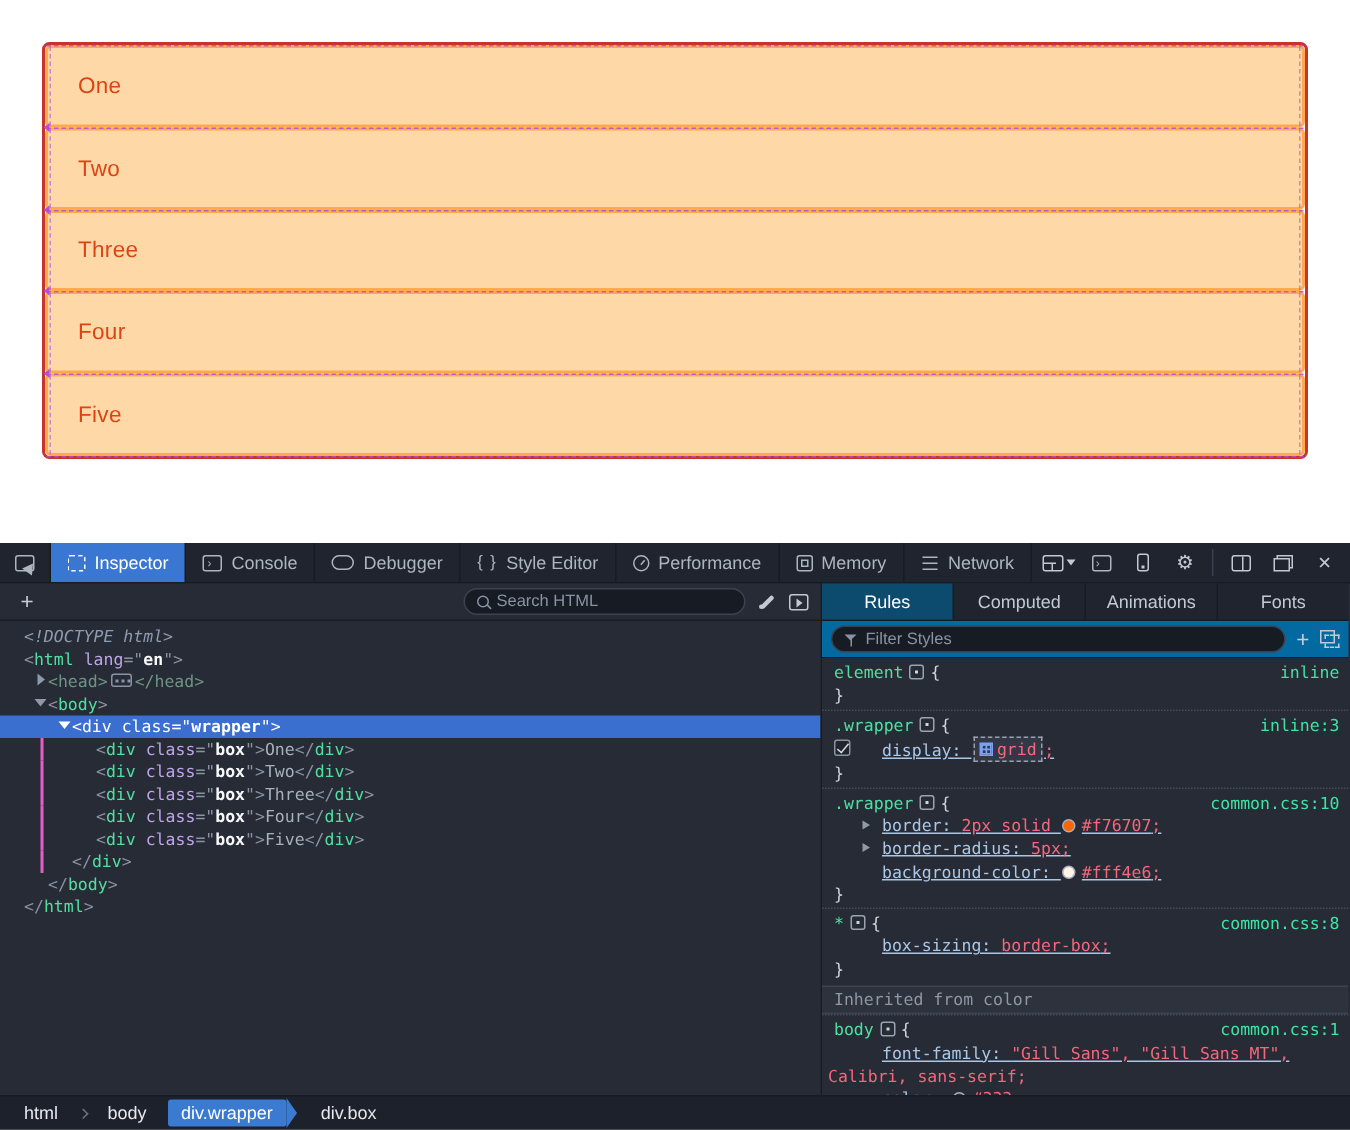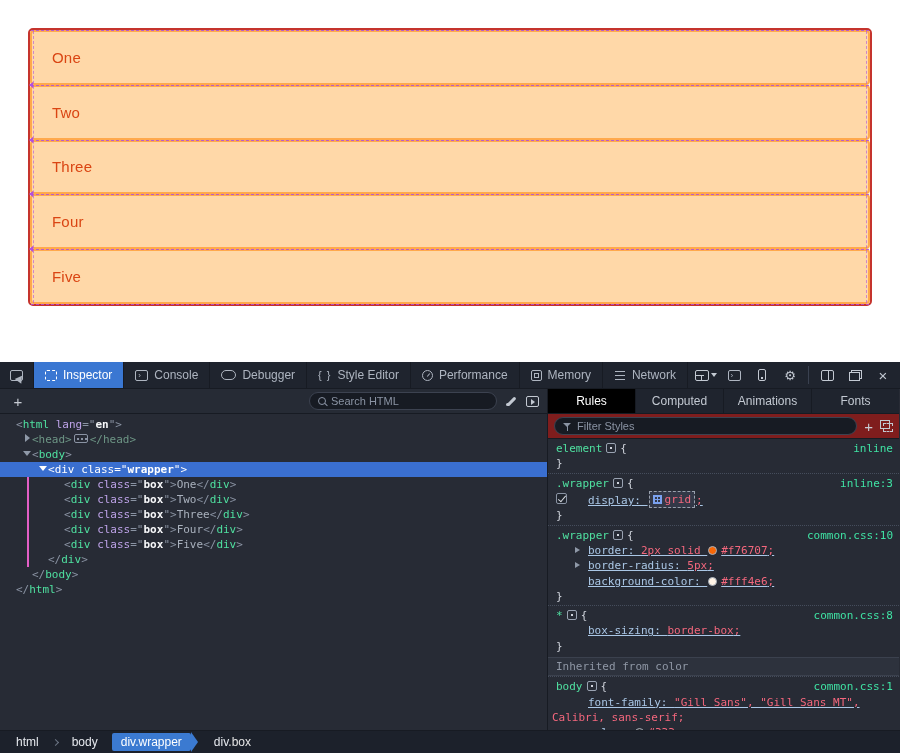--- a/index.html
+++ b/index.html
@@ -137,22 +137,22 @@
   .crumb-active::after { content:""; position:absolute; right:-7px; top:50%;
     transform:translateY(-50%); width:0; height:0;
     border-left:7px solid #3b7ad1; border-top:10px solid transparent; border-bottom:10px solid transparent; }
   .crumb-sec { color:#e5e5e5; }
 
   
   .sb-tabs { height:25px; display:flex; background:#1f242e; border-bottom:1px solid #171b23; }
   .sb-tab { flex:1; display:flex; align-items:center; justify-content:center; color:#c3c9d2;
     border-right:1px solid #171b23; cursor:pointer; font-size:12px; }
   .sb-tab:last-child { border-right:none; }
-  .sb-tab.active { background:#000000; color:#fff; }
-  .filter-row { height:25px; display:flex; align-items:center; background:#7f1d1d;
+  .sb-tab.active { background:#0c4a6e; color:#fff; }
+  .filter-row { height:25px; display:flex; align-items:center; background:#0369a1;
     border-bottom:1px solid #171b23; padding:0 6px; gap:7px; }
   .filter-pill { flex:1; height:18px; background:#171b23; border:1px solid #3c4250;
     border-radius:9px; display:flex; align-items:center; padding:0 8px; gap:5px; }
   .filter-pill input { background:transparent; border:none; outline:none; color:#c7ccd4;
     font-size:11px; width:100%; font-family:"Liberation Sans", sans-serif; }
   .filter-pill input::placeholder { color:#8a93a3; }
   .i-funnel { width:9px; height:9px; flex:none; }
   .i-funnel::before { content:""; position:absolute; top:1px; left:0; width:0; height:0;
     border-left:4px solid transparent; border-right:4px solid transparent; border-top:4px solid #8a93a3; }
   .i-funnel::after { content:""; position:absolute; top:4px; left:3.5px; width:1px; height:5px; background:#8a93a3; }
@@ -301,20 +301,21 @@
       <div class="mk-toolbar">
         <div class="mk-plus">+</div>
         <div class="search-pill">
           <span class="i i-mag"></span>
           <input placeholder="Search HTML" style="">
         </div>
         <span class="i i-dropper"></span>
         <span class="i i-boxplay"></span>
       </div>
       <div class="mk-tree" id="mk-tree">
+          <div class="mk-line" style="padding-left: 6px;"><span class="tw"></span><span class="tk-d">&lt;!DOCTYPE html&gt;</span></div>
           <div class="mk-line" style="padding-left: 6px;"><span class="tw"></span><span class="tk-p">&lt;</span><span class="tk-t">html</span><span class="tk-p"> </span><span class="tk-a">lang</span><span class="tk-p">="</span><span class="tk-v">en</span><span class="tk-p">"&gt;</span></div>
           <div class="mk-line" style="padding-left: 22px;"><span class="tw"><span class="tw-right"></span></span><span class="tk-h">&lt;head&gt;</span><span class="tk-badge"></span><span class="tk-h">&lt;/head&gt;</span></div>
           <div class="mk-line" style="padding-left: 22px;"><span class="tw"><span class="tw-down"></span></span><span class="tk-p">&lt;</span><span class="tk-t">body</span><span class="tk-p">&gt;</span></div>
           <div class="mk-line sel" style="padding-left: 38px;"><span class="tw"><span class="tw-down"></span></span><span class="tk-p">&lt;</span><span class="tk-t">div</span><span class="tk-p"> </span><span class="tk-a">class</span><span class="tk-p">="</span><span class="tk-v">wrapper</span><span class="tk-p">"&gt;</span></div>
           <div class="mk-line childmark" style="padding-left: 54px;"><span class="tw"></span><span class="tk-p">&lt;</span><span class="tk-t">div</span><span class="tk-p"> </span><span class="tk-a">class</span><span class="tk-p">="</span><span class="tk-v">box</span><span class="tk-p">"&gt;</span><span class="tk-x">One</span><span class="tk-p">&lt;/</span><span class="tk-t">div</span><span class="tk-p">&gt;</span></div>
           <div class="mk-line childmark" style="padding-left: 54px;"><span class="tw"></span><span class="tk-p">&lt;</span><span class="tk-t">div</span><span class="tk-p"> </span><span class="tk-a">class</span><span class="tk-p">="</span><span class="tk-v">box</span><span class="tk-p">"&gt;</span><span class="tk-x">Two</span><span class="tk-p">&lt;/</span><span class="tk-t">div</span><span class="tk-p">&gt;</span></div>
           <div class="mk-line childmark" style="padding-left: 54px;"><span class="tw"></span><span class="tk-p">&lt;</span><span class="tk-t">div</span><span class="tk-p"> </span><span class="tk-a">class</span><span class="tk-p">="</span><span class="tk-v">box</span><span class="tk-p">"&gt;</span><span class="tk-x">Three</span><span class="tk-p">&lt;/</span><span class="tk-t">div</span><span class="tk-p">&gt;</span></div>
           <div class="mk-line childmark" style="padding-left: 54px;"><span class="tw"></span><span class="tk-p">&lt;</span><span class="tk-t">div</span><span class="tk-p"> </span><span class="tk-a">class</span><span class="tk-p">="</span><span class="tk-v">box</span><span class="tk-p">"&gt;</span><span class="tk-x">Four</span><span class="tk-p">&lt;/</span><span class="tk-t">div</span><span class="tk-p">&gt;</span></div>
           <div class="mk-line childmark" style="padding-left: 54px;"><span class="tw"></span><span class="tk-p">&lt;</span><span class="tk-t">div</span><span class="tk-p"> </span><span class="tk-a">class</span><span class="tk-p">="</span><span class="tk-v">box</span><span class="tk-p">"&gt;</span><span class="tk-x">Five</span><span class="tk-p">&lt;/</span><span class="tk-t">div</span><span class="tk-p">&gt;</span></div>
           <div class="mk-line childmark" style="padding-left: 38px;"><span class="tw"></span><span class="tk-p">&lt;/</span><span class="tk-t">div</span><span class="tk-p">&gt;</span></div>

